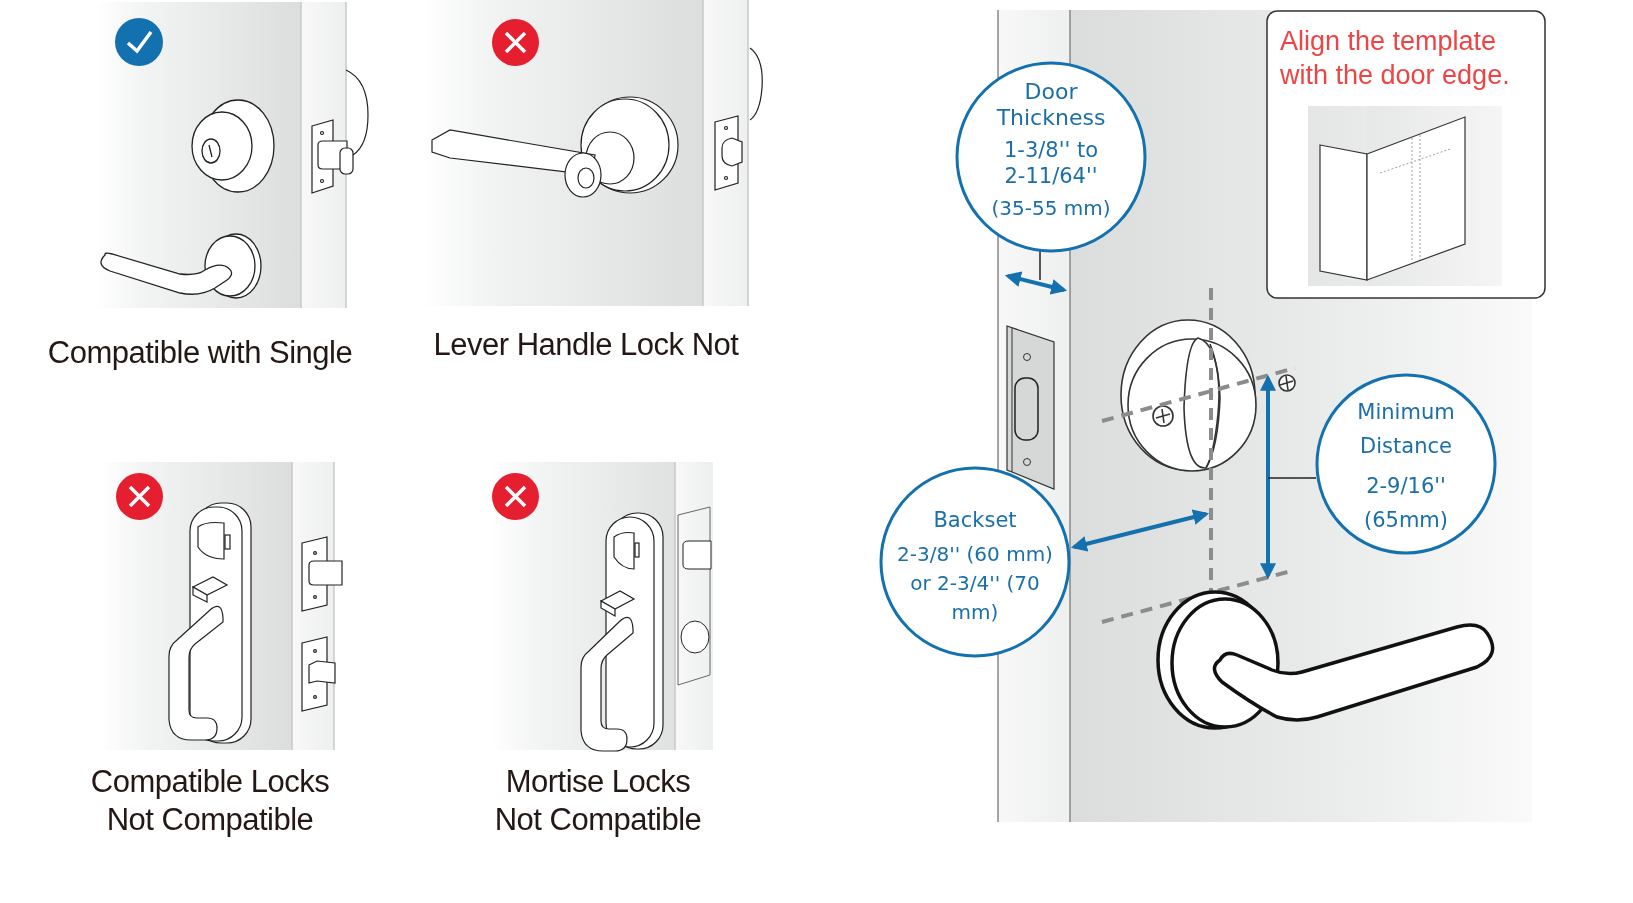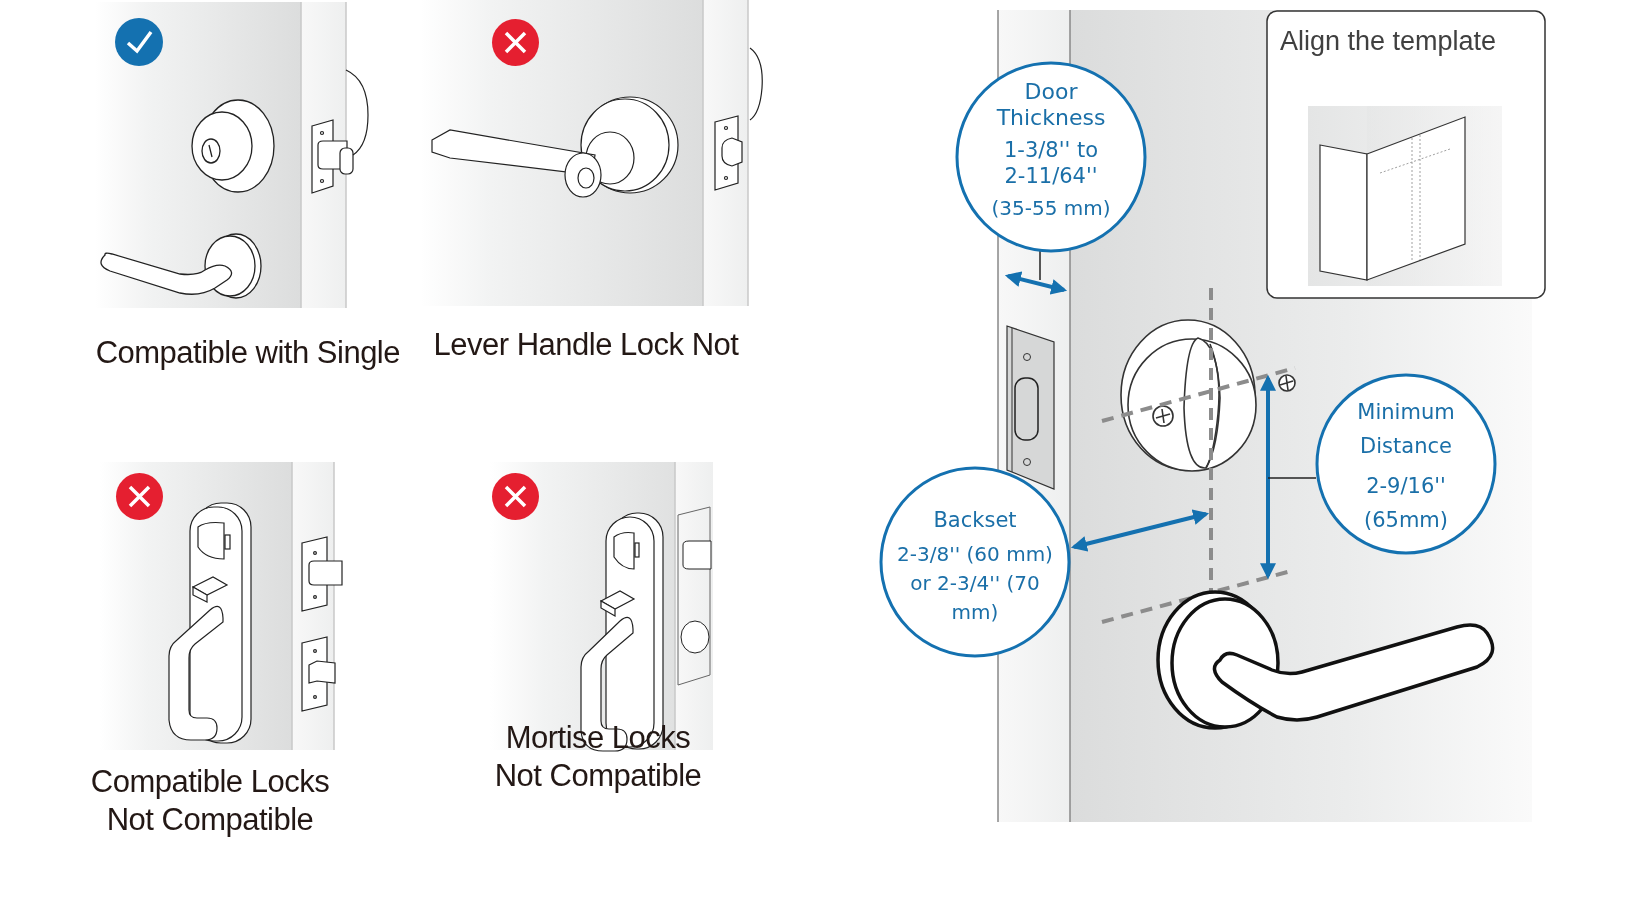--- a/index.html
+++ b/index.html
@@ -1,20 +1,20 @@
 <!DOCTYPE html>
 <html><head>
 <meta charset="utf-8">
 <style>
   html,body{margin:0;padding:0;background:#fff;}
   body{width:1633px;height:903px;position:relative;overflow:hidden;font-family:"Liberation Sans",sans-serif;}
   .abs{position:absolute;}
   .caption{position:absolute;text-align:center;color:#231815;font-size:31px;line-height:38px;letter-spacing:-0.5px;}
   .callout-text{fill:#1a6fa8;font-family:"DejaVu Sans",sans-serif;text-anchor:middle;}
-  .tip-text{position:absolute;color:#404040;font-size:27px;line-height:34px;}
+  .tip-text{position:absolute;color:#ef4444;font-size:27px;line-height:34px;}
   svg{position:absolute;overflow:visible;}
 </style>
 </head>
 <body>
 
 
 
 <defs-holder></defs-holder>
 <svg width="0" height="0" style="position:absolute">
   <defs>
@@ -71,21 +71,21 @@
       <ellipse cx="230" cy="266" rx="25" ry="30"></ellipse>
       <path d="M105,255 q-10,10 5,16 l70,22 q20,4 35,-5 l12,-8 q10,-8 -2,-14 q-8,-3 -20,4 q-8,6 -25,4 l-68,-20 q-8,-2 -7,1 z"></path>
     </g>
   </svg>
   <div class="abs" style="left:115px;top:18px;width:48px;height:48px;border-radius:50%;background:#1471b0;">
     <svg width="48" height="48">
         <polyline points="13,25 22,33 36,14" fill="none" stroke="#fff" stroke-width="3.5"></polyline>
       </svg>
   </div>
 </div>
-<div class="caption" style="left:0;top:334px;width:400px;text-align:right;">
+<div class="caption" style="left:0;top:334px;width:400px;">
   <div>Compatible with Single</div>
 </div>
 
 
 <div class="abs" style="left:420px;top:0;width:340px;height:320px;">
   <svg width="340" height="320">
     <rect x="0" y="0" width="283" height="306" fill="url(#doorFace)"></rect>
     <rect x="283" y="0" width="45" height="306" fill="url(#doorEdge)"></rect>
     <line x1="283" y1="0" x2="283" y2="306" stroke="#c8c8c8" stroke-width="1.5"></line>
     <line x1="328" y1="0" x2="328" y2="306" stroke="#c8c8c8" stroke-width="1.5"></line>
@@ -173,21 +173,21 @@
       <path d="M213,90 q0,-4 6,-4 h22 v28 h-22 q-6,0 -6,-4 z" fill="#fff" stroke="#222"></path>
       <ellipse cx="225" cy="182" rx="14" ry="16" fill="#fff" stroke="#222"></ellipse>
     </g>
   </svg>
   <div class="abs" style="left:22px;top:18px;width:47px;height:47px;border-radius:50%;background:#e51f30;">
     <svg width="47" height="47">
         <path d="M14,14 L33,33 M33,14 L14,33" stroke="#fff" stroke-width="3.5"></path>
       </svg>
   </div>
 </div>
-<div class="caption" style="left:400px;top:719px;width:396px;">
+<div class="caption" style="left:400px;top:763px;width:396px;">
   <div>Mortise Locks</div>
   <div>Not Compatible</div>
 </div>
 
 
 <svg class="abs" style="left:0;top:0;" width="1633" height="903">
 
   <rect x="998" y="10" width="72" height="812" fill="url(#doorEdge)"></rect>
   <rect x="1070" y="10" width="462" height="812" fill="url(#bigFace)"></rect>
   <line x1="998" y1="10" x2="998" y2="822" stroke="#888" stroke-width="1.5"></line>
@@ -272,16 +272,17 @@
     <g stroke="#888" stroke-width="0.8" stroke-dasharray="2,2">
       <line x1="1380" y1="173" x2="1450" y2="149"></line>
       <line x1="1412" y1="138" x2="1412" y2="262"></line>
       <line x1="1420" y1="135" x2="1420" y2="260"></line>
     </g>
   </g>
 </svg>
 
 <div class="tip-text" style="left:1280px;top:24px;">
   <div>Align the template</div>
+  <div>with the door edge.</div>
 </div>
 
 
 
 
 </body></html>

